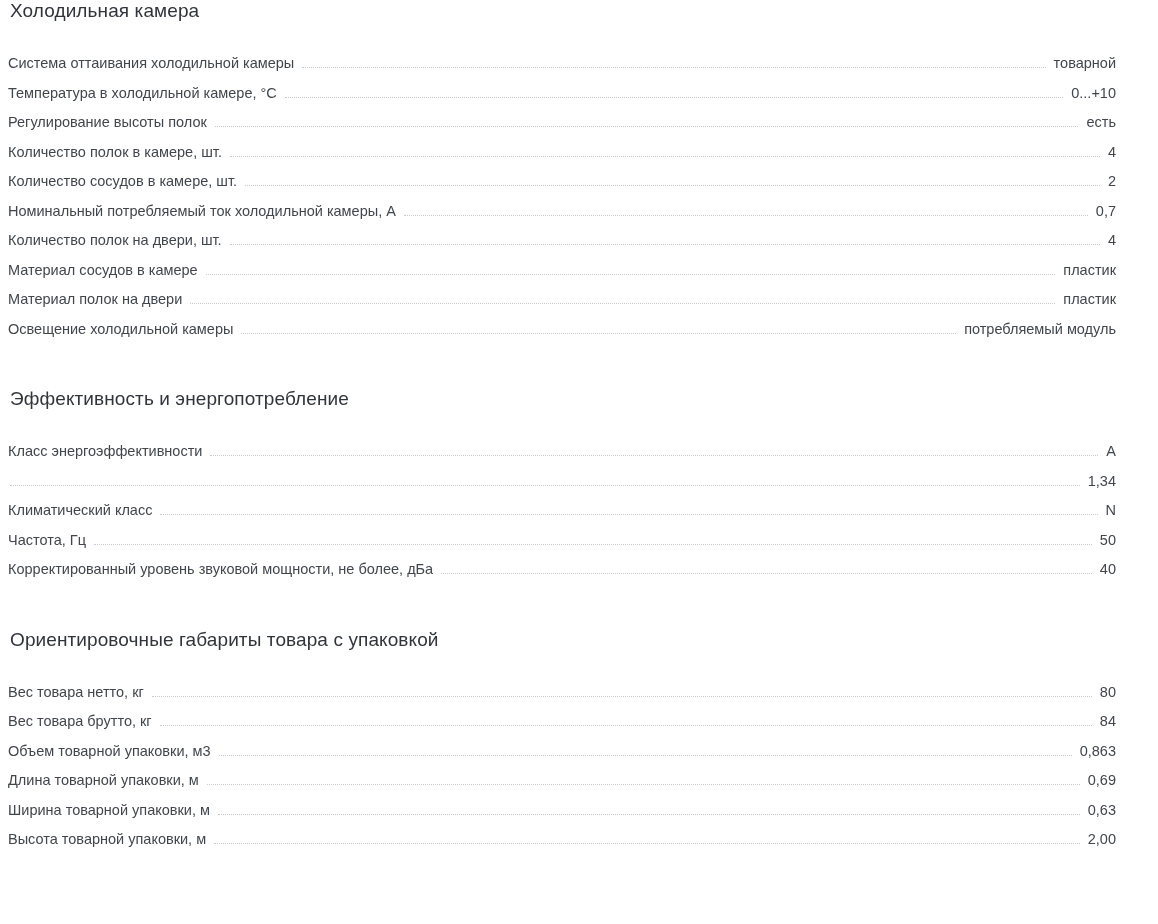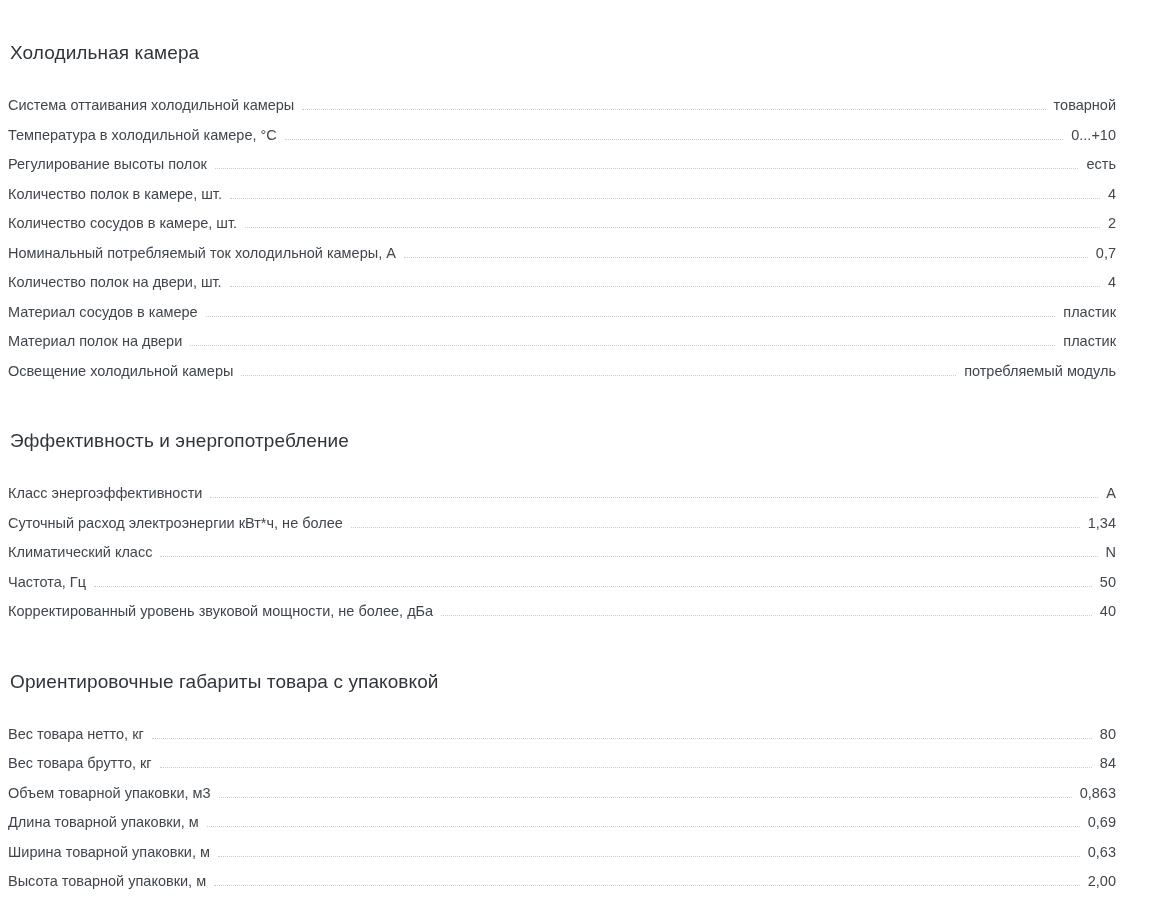--- a/index.html
+++ b/index.html
@@ -11,21 +11,20 @@
     width: 1158px;
     height: 924px;
     font-family: "Liberation Sans", sans-serif;
     color: #2b2b2b;
     overflow: hidden;
   }
   .page {
     width: 1124px;
     padding: 0;
     box-sizing: border-box;
-    margin-top: 42px;
   }
   .section {
     padding: 0 8px 0 8px;
   }
   .section-title {
     font-size: 19px;
     font-weight: 400;
     color: #31353b;
     letter-spacing: 0.1px;
     margin: 0;
@@ -137,21 +136,20 @@
   <div class="section" id="section-1">
     <h2 class="section-title">Эффективность и энергопотребление</h2>
     <div class="gap-after-title"></div>
     <ul class="spec-list">
       <li class="spec-row">
         <span class="spec-name">Класс энергоэффективности</span>
         <span class="spec-dots"></span>
         <span class="spec-value">A</span>
       </li>
       <li class="spec-row">
-        <span class="spec-name">Суточный расход электроэнергии кВт*ч, не более</span>
         <span class="spec-dots"></span>
         <span class="spec-value">1,34</span>
       </li>
       <li class="spec-row">
         <span class="spec-name">Климатический класс</span>
         <span class="spec-dots"></span>
         <span class="spec-value">N</span>
       </li>
       <li class="spec-row">
         <span class="spec-name">Частота, Гц</span>

